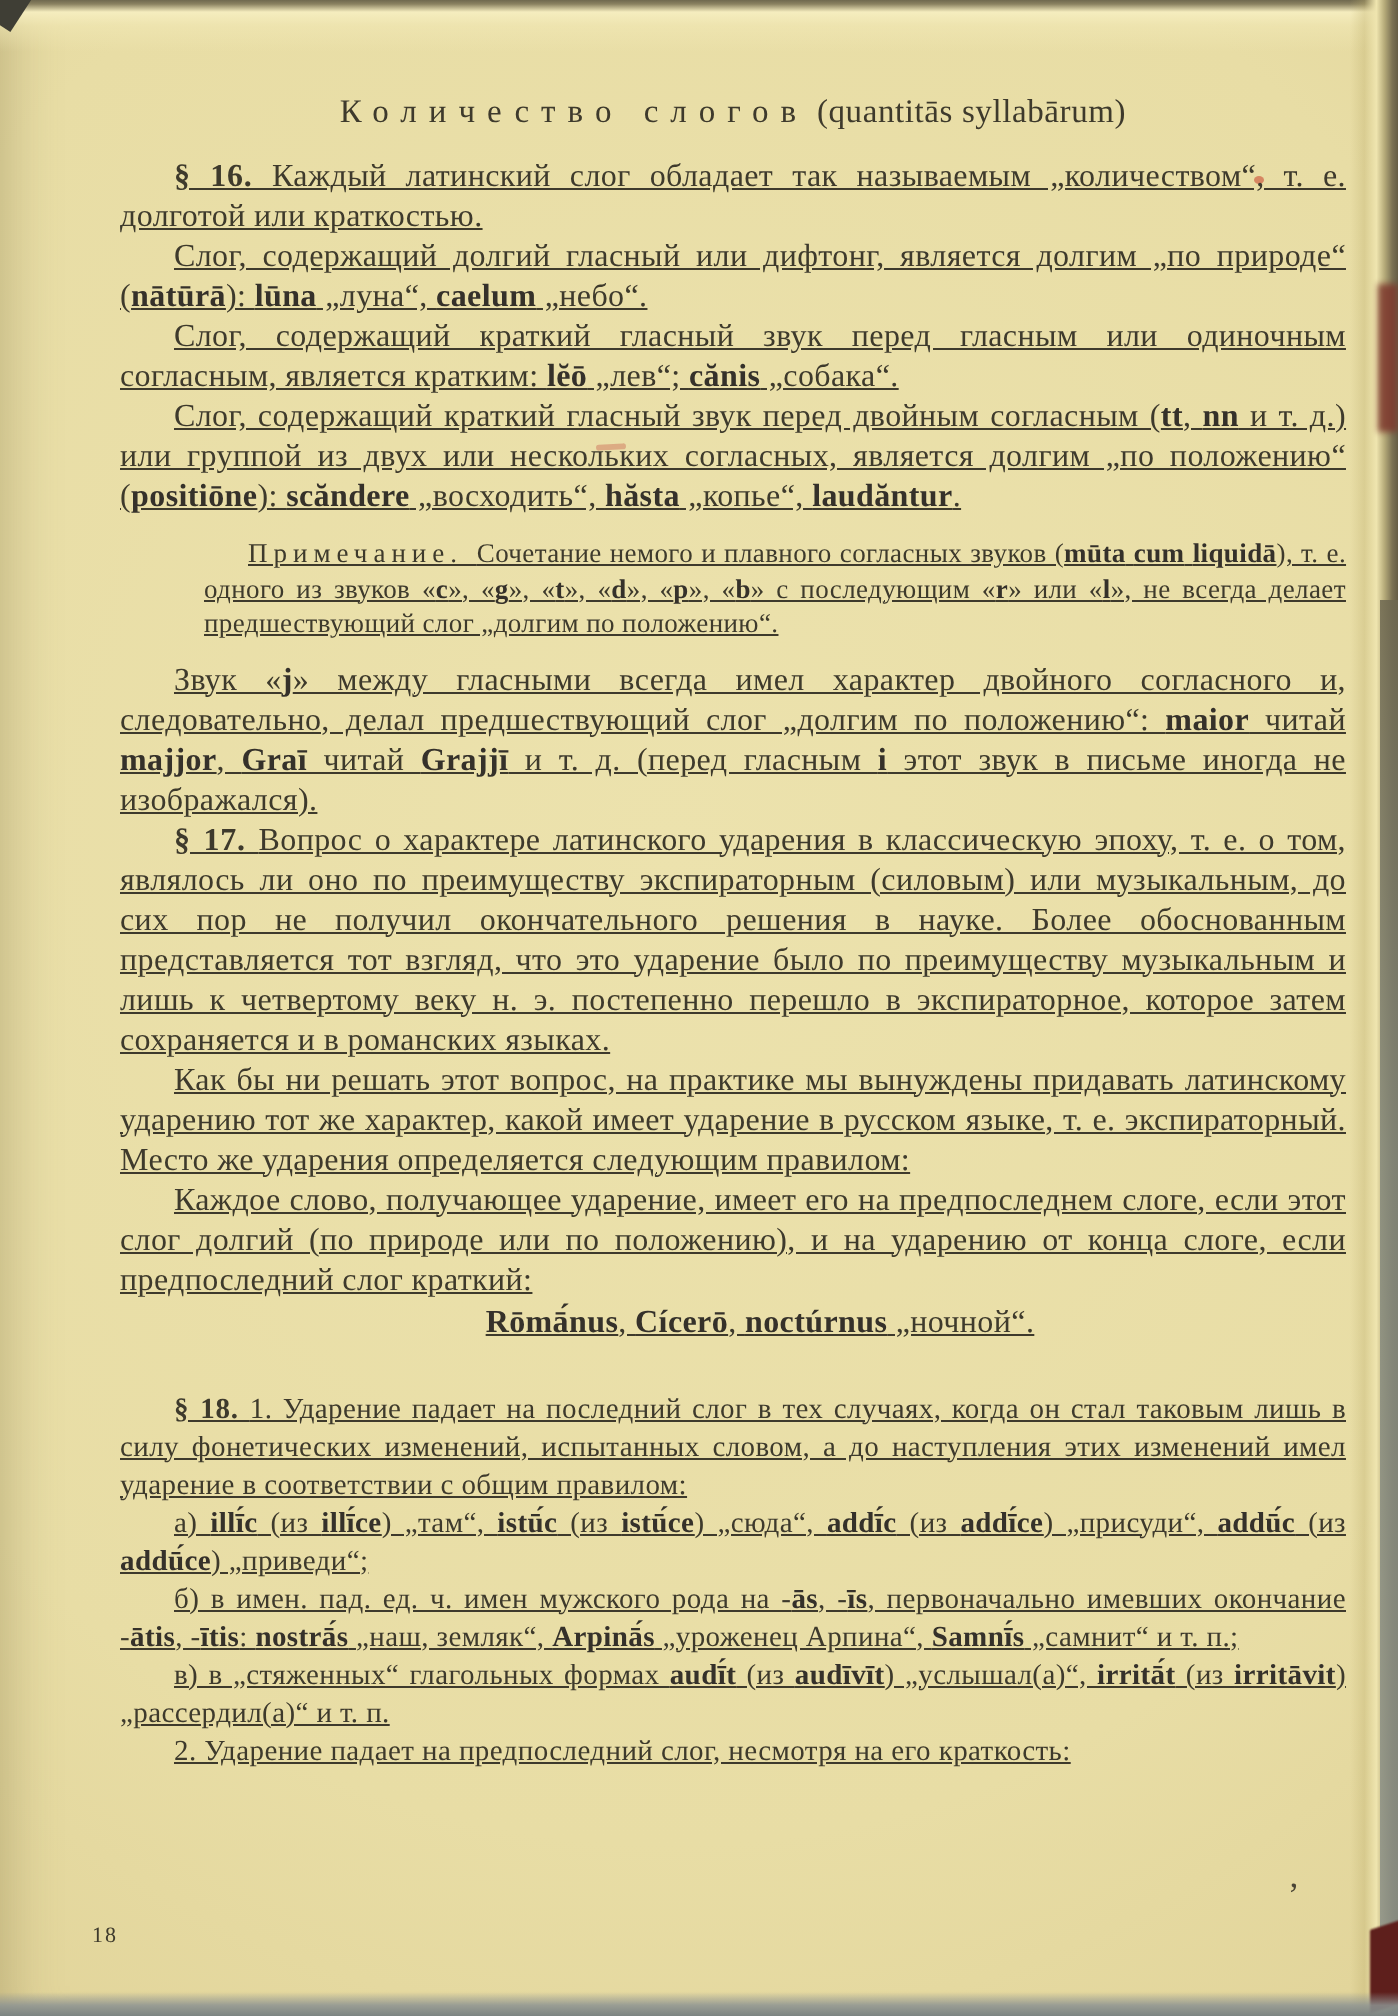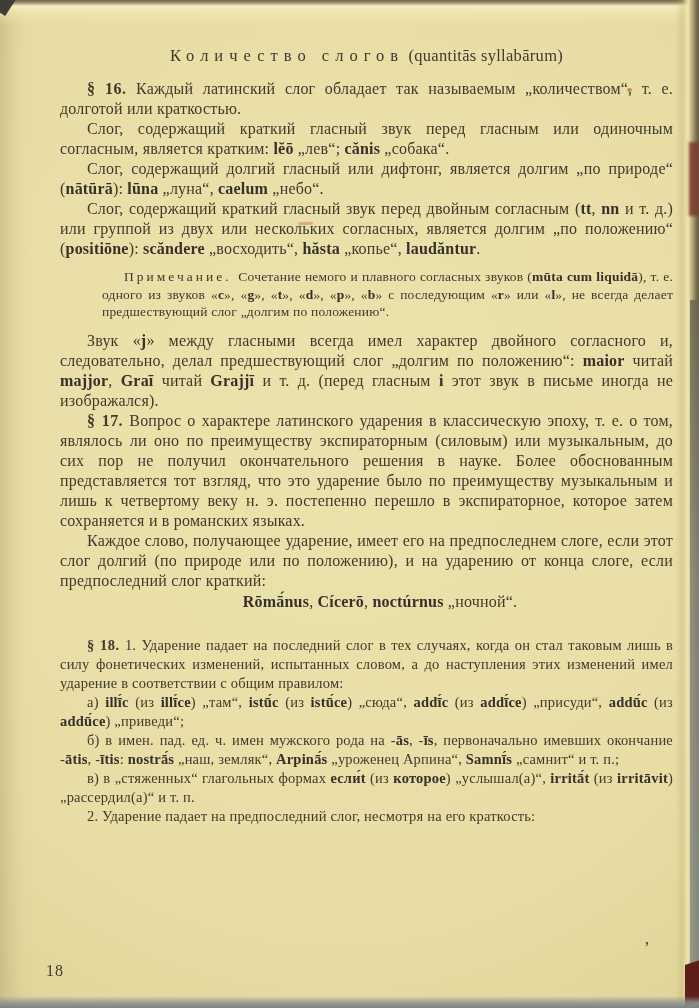--- a/index.html
+++ b/index.html
@@ -25,58 +25,59 @@
   .red-patch{position:absolute;right:0;top:142px;width:10px;height:74px;background:#7c372c;filter:blur(1.5px);opacity:.85;}
   .red-corner{position:absolute;right:-4px;bottom:4px;width:18px;height:42px;background:#5e1f1c;transform:skewY(-18deg);filter:blur(.5px);}
   .speck1{position:absolute;left:627px;top:88px;width:5px;height:4px;border-radius:50%;background:rgba(198,62,42,.55);}
   .speck2{position:absolute;left:298px;top:222px;width:15px;height:3px;border-radius:2px;background:rgba(190,60,50,.32);transform:rotate(-3deg);}
   .stray-comma{position:absolute;left:644px;top:938px;font-size:17px;color:#4a4435;}
 
   .text-block{position:absolute;left:60px;right:26px;top:46px;}
   .heading{text-align:center;font-size:16.5px;line-height:20px;margin:0 0 13px;white-space:nowrap;}
   .heading .sp{letter-spacing:6px;}
   .heading .rest{letter-spacing:.3px;}
-  p{margin:0;text-align:justify;text-indent:27px;font-size:16px;line-height:20px;letter-spacing:.2px;}
+  p{margin:0;text-align:justify;text-indent:27px;font-size:16px;line-height:20px;letter-spacing:.2px;text-decoration:underline;}
   b.lead{font-weight:700;letter-spacing:.4px;}
   .lat{font-weight:700;color:#35312a;}
   .note{margin:9px 0 10px 42px;font-size:13.5px;line-height:17.5px;text-indent:22px;}
   .note .nlead{letter-spacing:3px;font-weight:400;margin-top:48px;}
   .ex{text-align:center;margin:1px 0 5px;}
   .p18{font-size:14.5px;line-height:19px;}
   [data-name="heading-accent"]{margin-top:26px;margin-bottom:12px;}
   [data-name="para-18-intro"]{margin-top:24px;}
-  .pageno{position:absolute;left:46px;top:962px;font-size:16px;letter-spacing:1px;color:#3e3a2c;}
+  .pageno{position:absolute;left:46px;top:962px;font-size:11px;letter-spacing:1px;color:#3e3a2c;}
 </style>
 </head>
 <body>
 
 <div class="page" data-name="book-page">
   <div class="edge-top" data-name="scan-edge-top"></div>
   <div class="edge-right" data-name="scan-edge-right"></div>
   <div class="edge-right-dark" data-name="scan-edge-right-shadow"></div>
   <div class="red-patch" data-name="book-spine-red-mark"></div>
   <div class="red-corner" data-name="book-corner-red-mark"></div>
   <div class="edge-bottom" data-name="scan-edge-bottom"></div>
   <div class="notch-tl" data-name="scan-notch-top-left"></div>
   <div class="speck1" data-name="red-ink-speck"></div>
   <div class="speck2" data-name="red-ink-smudge"></div>
   <div class="stray-comma" data-name="stray-print-mark">’</div>
 
   <div class="text-block" data-name="page-content">
       <div class="heading" data-name="heading-syllable-quantity"><span class="sp" data-name="heading-russian-part">Количество слогов</span><span class="rest" data-name="heading-latin-part"> (quantitās syllabārum)</span></div>
       <p class="" data-name="para-16-intro"><b class="lead" data-name="section-mark">§ 16. </b>Каждый латинский слог обладает так называемым „количеством“, т. е. долготой или краткостью.</p>
+      <p class="" data-name="para-long-by-nature">Слог, содержащий долгий гласный или дифтонг, является долгим „по природе“ (<span class="lat" data-name="latin-word">nātūrā</span>): <span class="lat" data-name="latin-word">lūna</span> „луна“, <span class="lat" data-name="latin-word">caelum</span> „небо“.</p>
       <p class="" data-name="para-short-syllable">Слог, содержащий краткий гласный звук перед гласным или одиночным согласным, является кратким: <span class="lat" data-name="latin-word">lĕō</span> „лев“; <span class="lat" data-name="latin-word">cănis</span> „собака“.</p>
-      <p class="" data-name="para-long-by-nature">Слог, содержащий долгий гласный или дифтонг, является долгим „по природе“ (<span class="lat" data-name="latin-word">nātūrā</span>): <span class="lat" data-name="latin-word">lūna</span> „луна“, <span class="lat" data-name="latin-word">caelum</span> „небо“.</p>
       <p class="" data-name="para-long-by-position">Слог, содержащий краткий гласный звук перед двойным согласным (<span class="lat" data-name="latin-word">tt</span>, <span class="lat" data-name="latin-word">nn</span> и т. д.) или группой из двух или нескольких согласных, является долгим „по положению“ (<span class="lat" data-name="latin-word">positiōne</span>): <span class="lat" data-name="latin-word">scăndere</span> „восходить“, <span class="lat" data-name="latin-word">hăsta</span> „копье“, <span class="lat" data-name="latin-word">laudăntur</span>.</p>
       <p class="note" data-name="note-muta-cum-liquida"><b class="nlead" data-name="section-mark">Примечание. </b>Сочетание немого и плавного согласных звуков (<span class="lat" data-name="latin-word">mūta</span> <span class="lat" data-name="latin-word">cum</span> <span class="lat" data-name="latin-word">liquidā</span>), т. е. одного из звуков «<span class="lat" data-name="latin-word">c</span>», «<span class="lat" data-name="latin-word">g</span>», «<span class="lat" data-name="latin-word">t</span>», «<span class="lat" data-name="latin-word">d</span>», «<span class="lat" data-name="latin-word">p</span>», «<span class="lat" data-name="latin-word">b</span>» с последующим «<span class="lat" data-name="latin-word">r</span>» или «<span class="lat" data-name="latin-word">l</span>», не всегда делает предшествующий слог „долгим по положению“.</p>
       <p class="" data-name="para-sound-j">Звук «<span class="lat" data-name="latin-word">j</span>» между гласными всегда имел характер двойного согласного и, следовательно, делал предшествующий слог „долгим по положению“: <span class="lat" data-name="latin-word">maior</span> читай <span class="lat" data-name="latin-word">majjor</span>, <span class="lat" data-name="latin-word">Graī</span> читай <span class="lat" data-name="latin-word">Grajjī</span> и т. д. (перед гласным <span class="lat" data-name="latin-word">i</span> этот звук в письме иногда не изображался).</p>
       <p class="" data-name="para-17-accent-nature"><b class="lead" data-name="section-mark">§ 17. </b>Вопрос о характере латинского ударения в классическую эпоху, т. е. о том, являлось ли оно по преимуществу экспираторным (силовым) или музыкальным, до сих пор не получил окончательного решения в науке. Более обоснованным представляется тот взгляд, что это ударение было по преимуществу музыкальным и лишь к четвертому веку н. э. постепенно перешло в экспираторное, которое затем сохраняется и в романских языках.</p>
+      <p class="" data-name="para-practical-accent">Как бы ни решать этот вопрос, на практике мы вынуждены придавать латинскому ударению тот же характер, какой имеет ударение в русском языке, т. е. экспираторный. Место же ударения определяется следующим правилом:</p>
       <p class="" data-name="para-accent-rule">Каждое слово, получающее ударение, имеет его на предпоследнем слоге, если этот слог долгий (по природе или по положению), и на ударению от конца слоге, если предпоследний слог краткий:</p>
       <p class="ex" data-name="para-accent-examples"><span class="lat" data-name="latin-word">Rōmā́nus</span>, <span class="lat" data-name="latin-word">Cícerō</span>, <span class="lat" data-name="latin-word">noctúrnus</span> „ночной“.</p>
       <p class="p18" data-name="para-18-intro"><b class="lead" data-name="section-mark">§ 18. </b>1. Ударение падает на последний слог в тех случаях, когда он стал таковым лишь в силу фонетических изменений, испытанных словом, а до наступления этих изменений имел ударение в соответствии с общим правилом:</p>
       <p class="p18" data-name="item-18-1a">а) <span class="lat" data-name="latin-word">illī́c</span> (из <span class="lat" data-name="latin-word">illī́ce</span>) „там“, <span class="lat" data-name="latin-word">istū́c</span> (из <span class="lat" data-name="latin-word">istū́ce</span>) „сюда“, <span class="lat" data-name="latin-word">addī́c</span> (из <span class="lat" data-name="latin-word">addī́ce</span>) „присуди“, <span class="lat" data-name="latin-word">addū́c</span> (из <span class="lat" data-name="latin-word">addū́ce</span>) „приведи“;</p>
       <p class="p18" data-name="item-18-1b">б) в имен. пад. ед. ч. имен мужского рода на -<span class="lat" data-name="latin-word">ās</span>, -<span class="lat" data-name="latin-word">īs</span>, первоначально имевших окончание -<span class="lat" data-name="latin-word">ātis</span>, -<span class="lat" data-name="latin-word">ītis</span>: <span class="lat" data-name="latin-word">nostrā́s</span> „наш, земляк“, <span class="lat" data-name="latin-word">Arpinā́s</span> „уроженец Арпина“, <span class="lat" data-name="latin-word">Samnī́s</span> „самнит“ и т. п.;</p>
-      <p class="p18" data-name="item-18-1v">в) в „стяженных“ глагольных формах <span class="lat" data-name="latin-word">если́t</span> (из <span class="lat" data-name="latin-word">которое</span>) „услышал(а)“, <span class="lat" data-name="latin-word">irritā́t</span> (из <span class="lat" data-name="latin-word">irritāvit</span>) „рассердил(а)“ и т. п.</p>
+      <p class="p18" data-name="item-18-1v">в) в „стяженных“ глагольных формах <span class="lat" data-name="latin-word">audī́t</span> (из <span class="lat" data-name="latin-word">audīvīt</span>) „услышал(а)“, <span class="lat" data-name="latin-word">irritā́t</span> (из <span class="lat" data-name="latin-word">irritāvit</span>) „рассердил(а)“ и т. п.</p>
       <p class="p18" data-name="item-18-2">2. Ударение падает на предпоследний слог, несмотря на его краткость:</p>
     </div>
 
   <div class="pageno" data-name="page-number">18</div>
 </div>
 
 </body></html>

